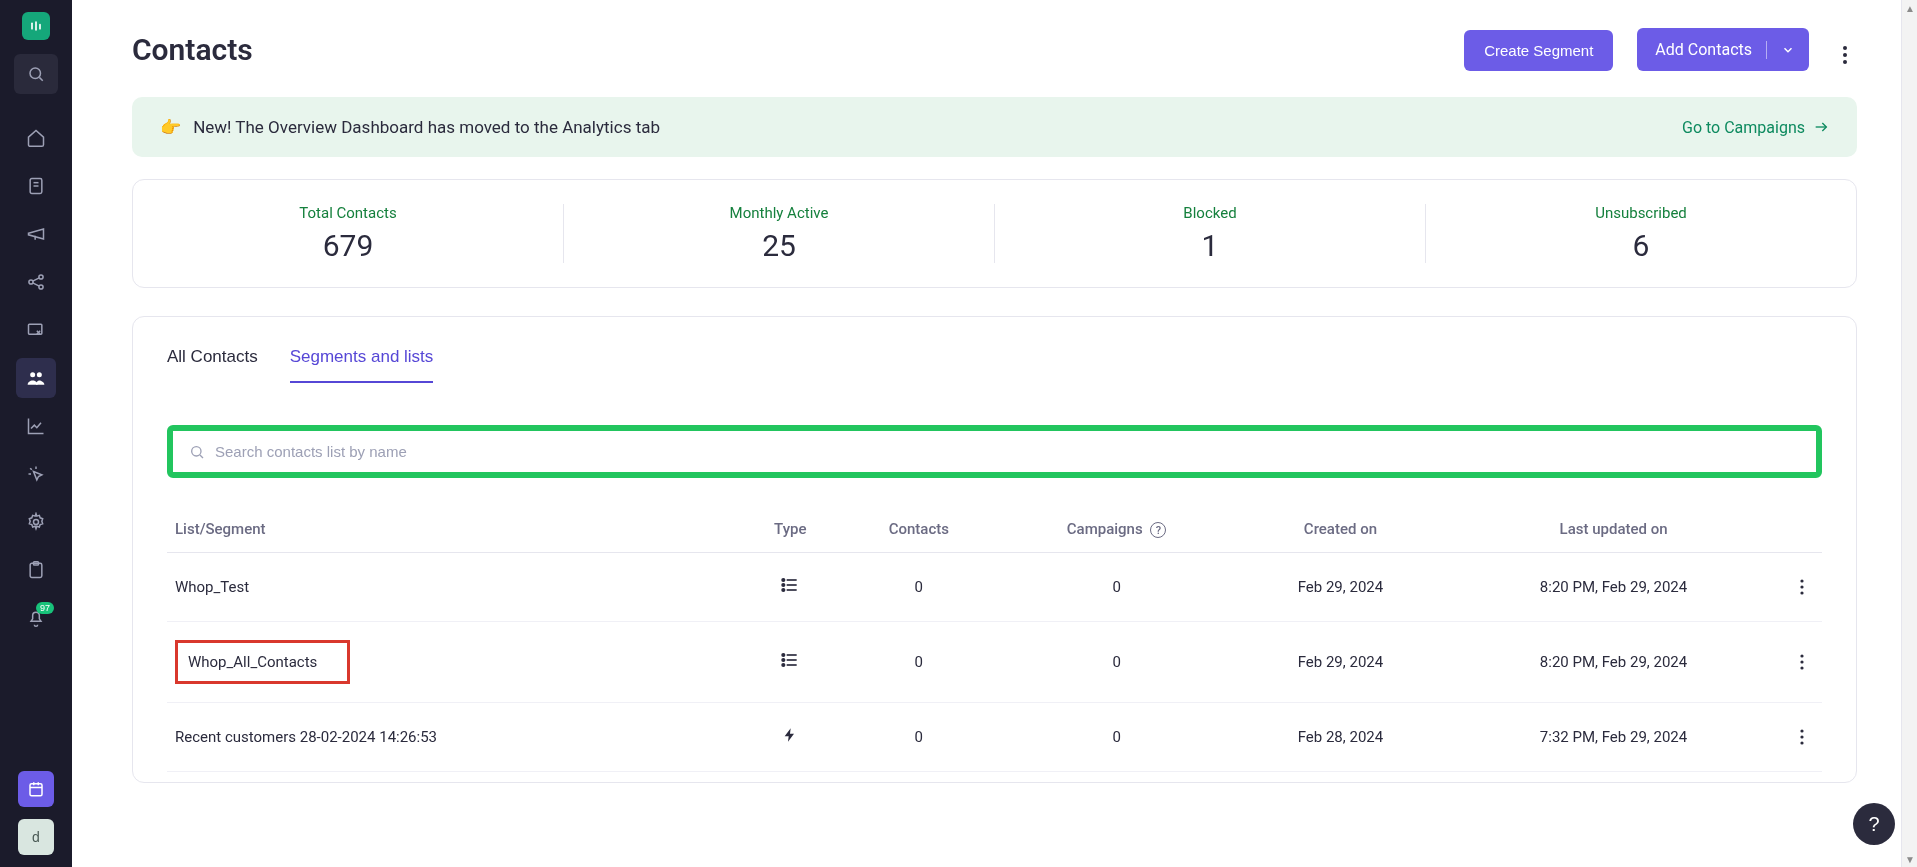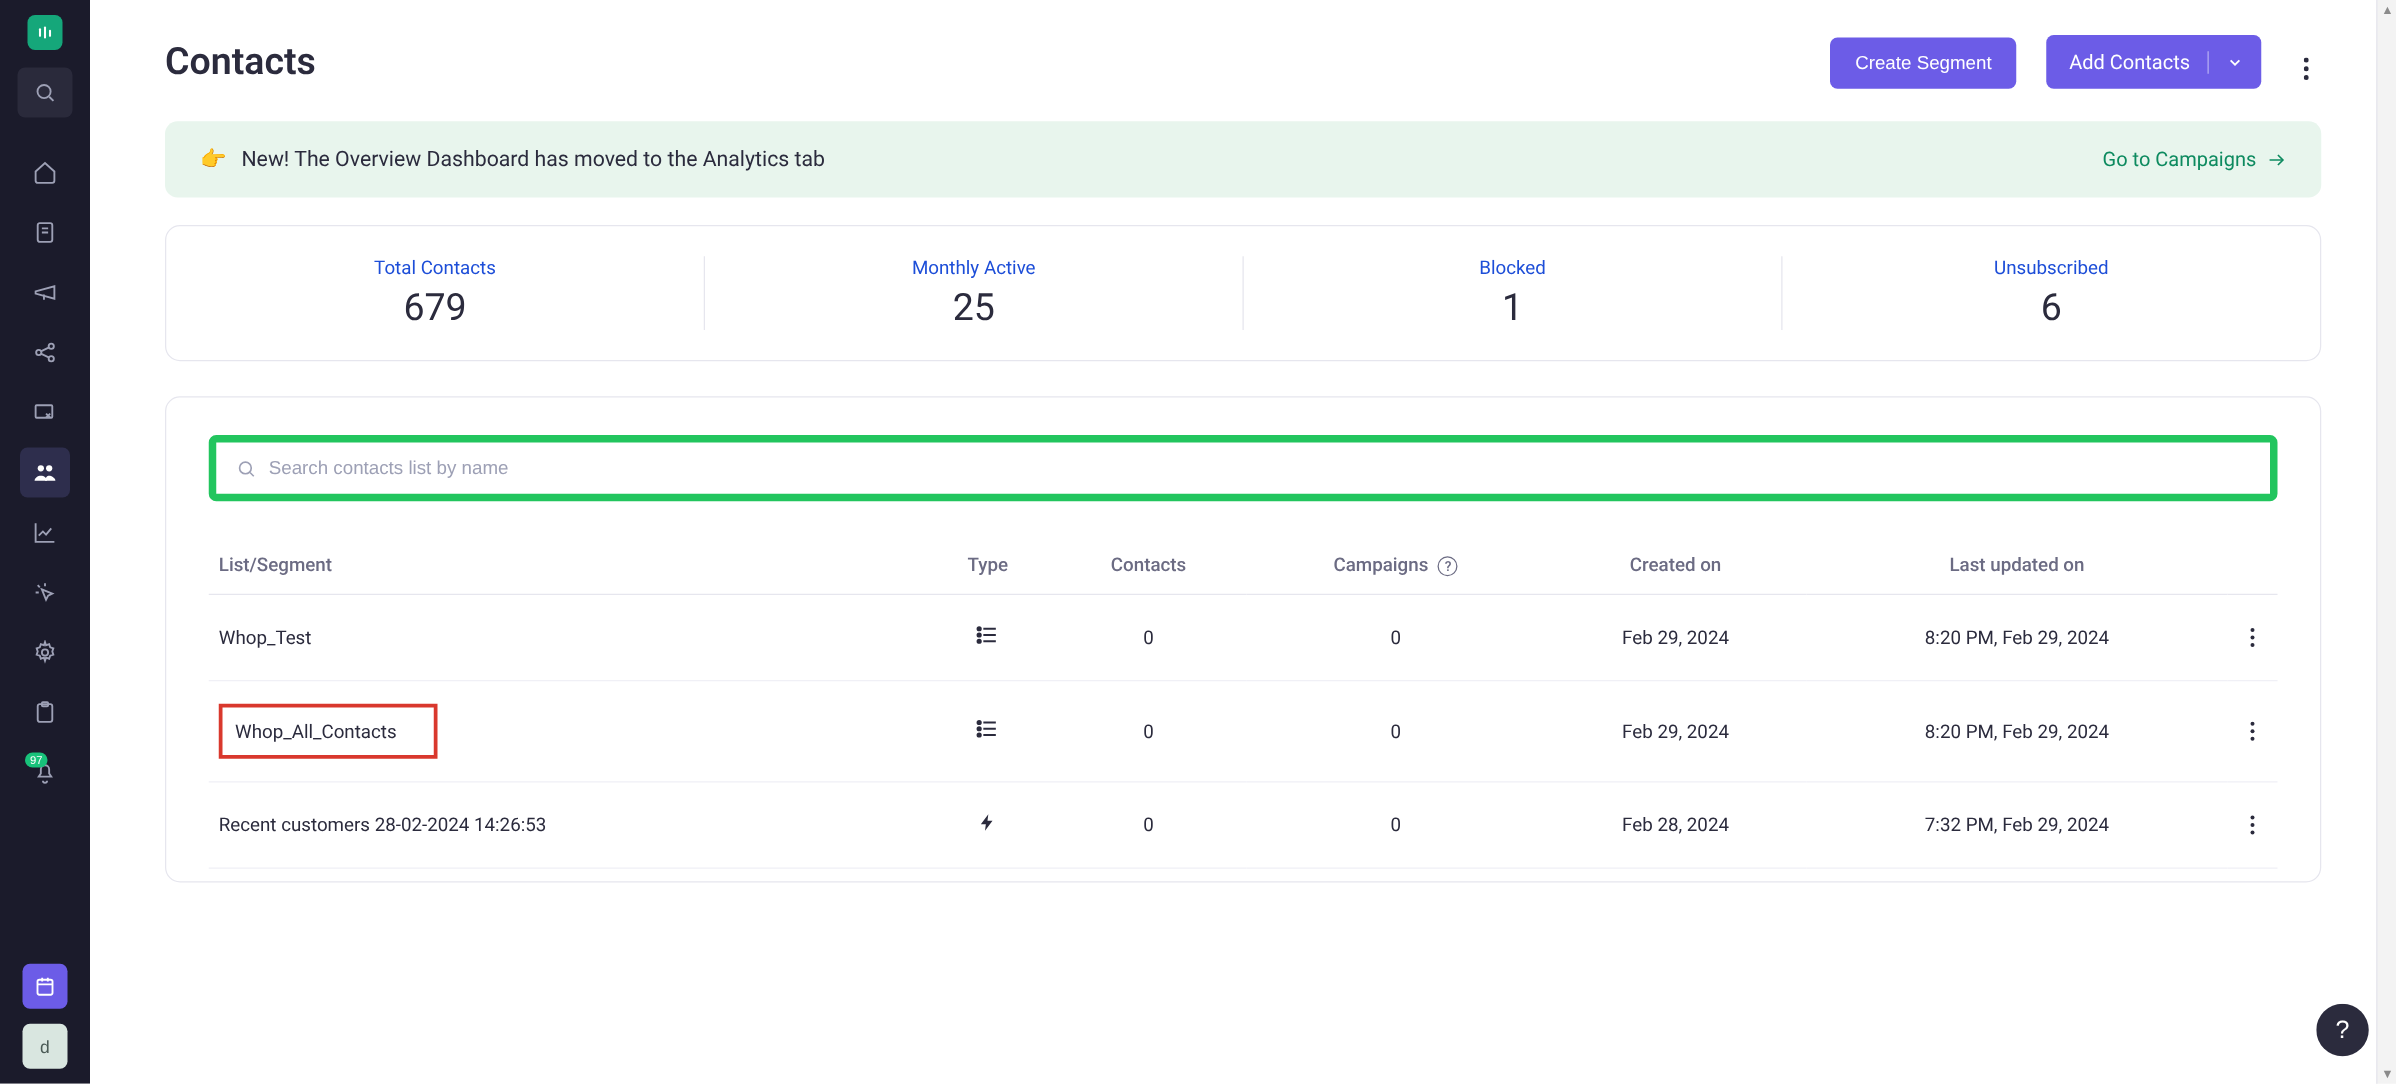--- a/index.html
+++ b/index.html
@@ -42,21 +42,21 @@
     border-radius:6px;
     margin: 4px 0;
     position:relative;
     border:none; background:transparent;
   }
   .sidebar .nav-item.active {
     background:#2e2e4d;
     color:#fff;
   }
   .sidebar .nav-item .badge {
-    position:absolute; top:4px; right:18px;
+    position:absolute; top:4px; right:2px;
     background:#18c27a;
     color:#fff; font-size:9px;
     border-radius:8px; padding:1px 4px;
     min-width:14px; text-align:center;
   }
   .sidebar .spacer { flex:1; }
   .sidebar .bottom-btn {
     width:36px; height:36px;
     border-radius:6px;
     display:flex; align-items:center; justify-content:center;
@@ -111,21 +111,21 @@
   .banner-link { color:#0d8a5f; font-size:16px; display:flex; align-items:center; gap:8px; cursor:pointer; text-decoration:none; }
 
   
   .stats-card {
     border:1px solid #e6e6ee; border-radius:12px;
     display:flex; padding: 24px 0;
     margin-bottom: 28px;
   }
   .stat { flex:1; text-align:center; border-right:1px solid #e6e6ee; }
   .stat:last-child { border-right:none; }
-  .stat-label { font-size:15px; color:#1d4ed8; margin-bottom:6px; }
+  .stat-label { font-size:15px; color:#15803d; margin-bottom:6px; }
   .stat-value { font-size:30px; color:#2b2b3d; font-weight:400; }
 
   
   .table-card {
     border:1px solid #e6e6ee; border-radius:12px;
     padding: 30px 34px 10px 34px;
   }
   .tabs { display:flex; gap:32px; margin-bottom: 42px; }
   .tab {
     font-size:17px; color:#2b2b3d; padding-bottom:14px;
@@ -356,20 +356,24 @@
       <div class="stat-label">Blocked</div>
       <div class="stat-value">1</div>
     </div>
     <div class="stat">
       <div class="stat-label">Unsubscribed</div>
       <div class="stat-value">6</div>
     </div>
   </div>
 
   <div class="table-card">
+    <div class="tabs">
+      <button class="tab">All Contacts</button>
+      <button class="tab active">Segments and lists</button>
+    </div>
 
     <div class="search-row">
       <div class="search-input-wrap">
         <svg width="16" height="16" viewBox="0 0 24 24" fill="none" stroke="currentColor" stroke-width="2">
             <circle cx="11" cy="11" r="7"></circle>
             <line x1="21" y1="21" x2="16.5" y2="16.5"></line>
           </svg>
         <input class="search-input" type="text" placeholder="Search contacts list by name" style="">
       </div>
     </div>

